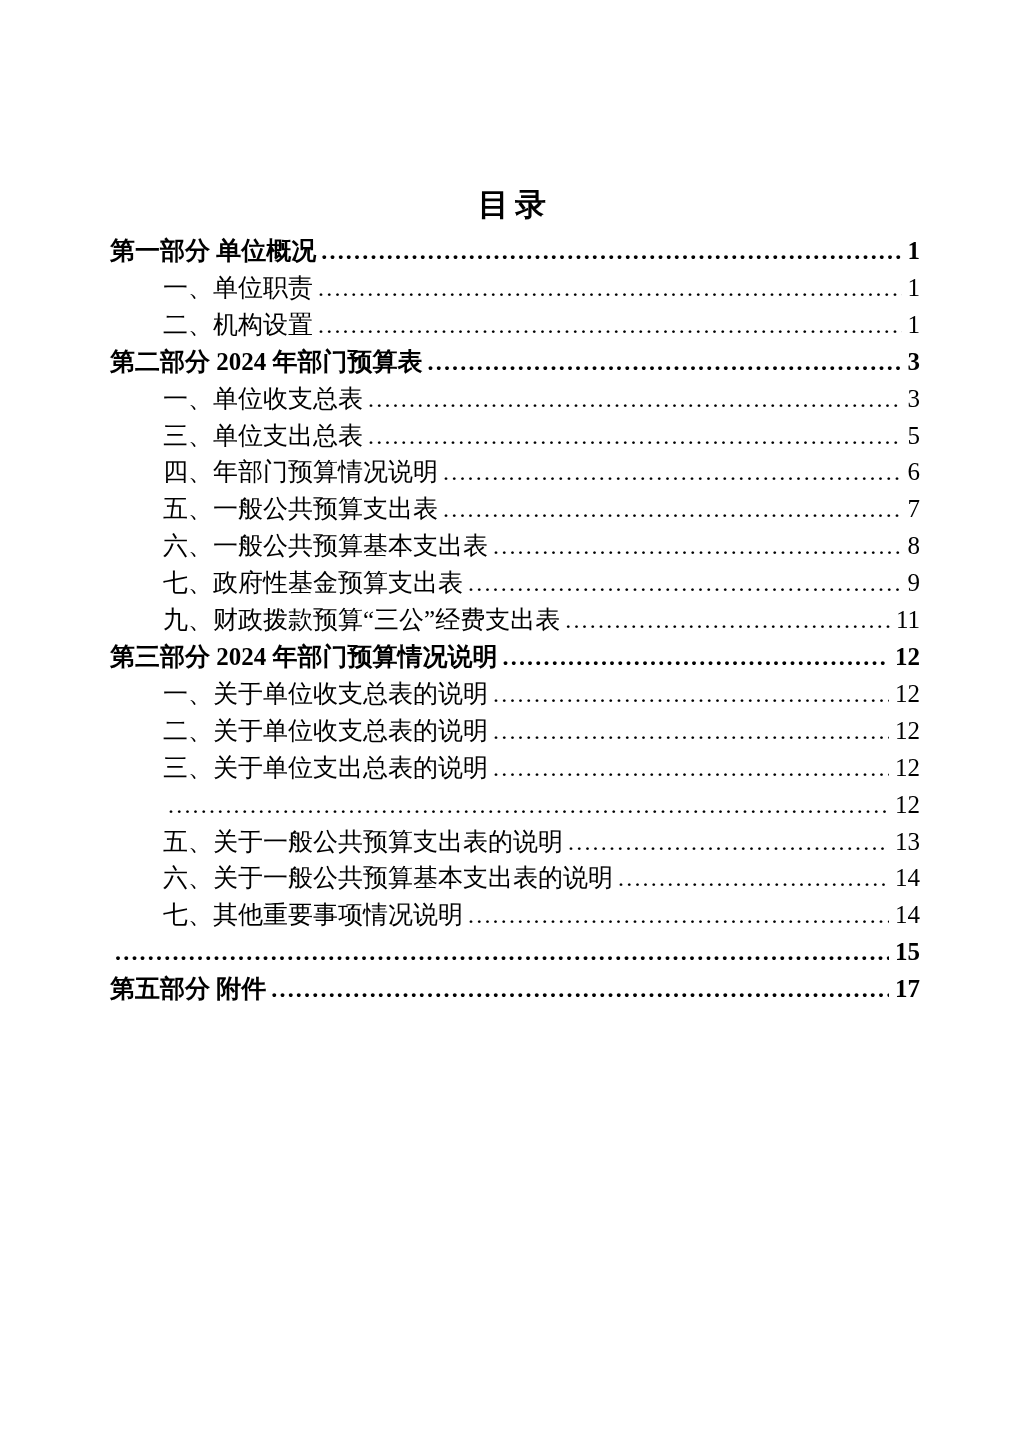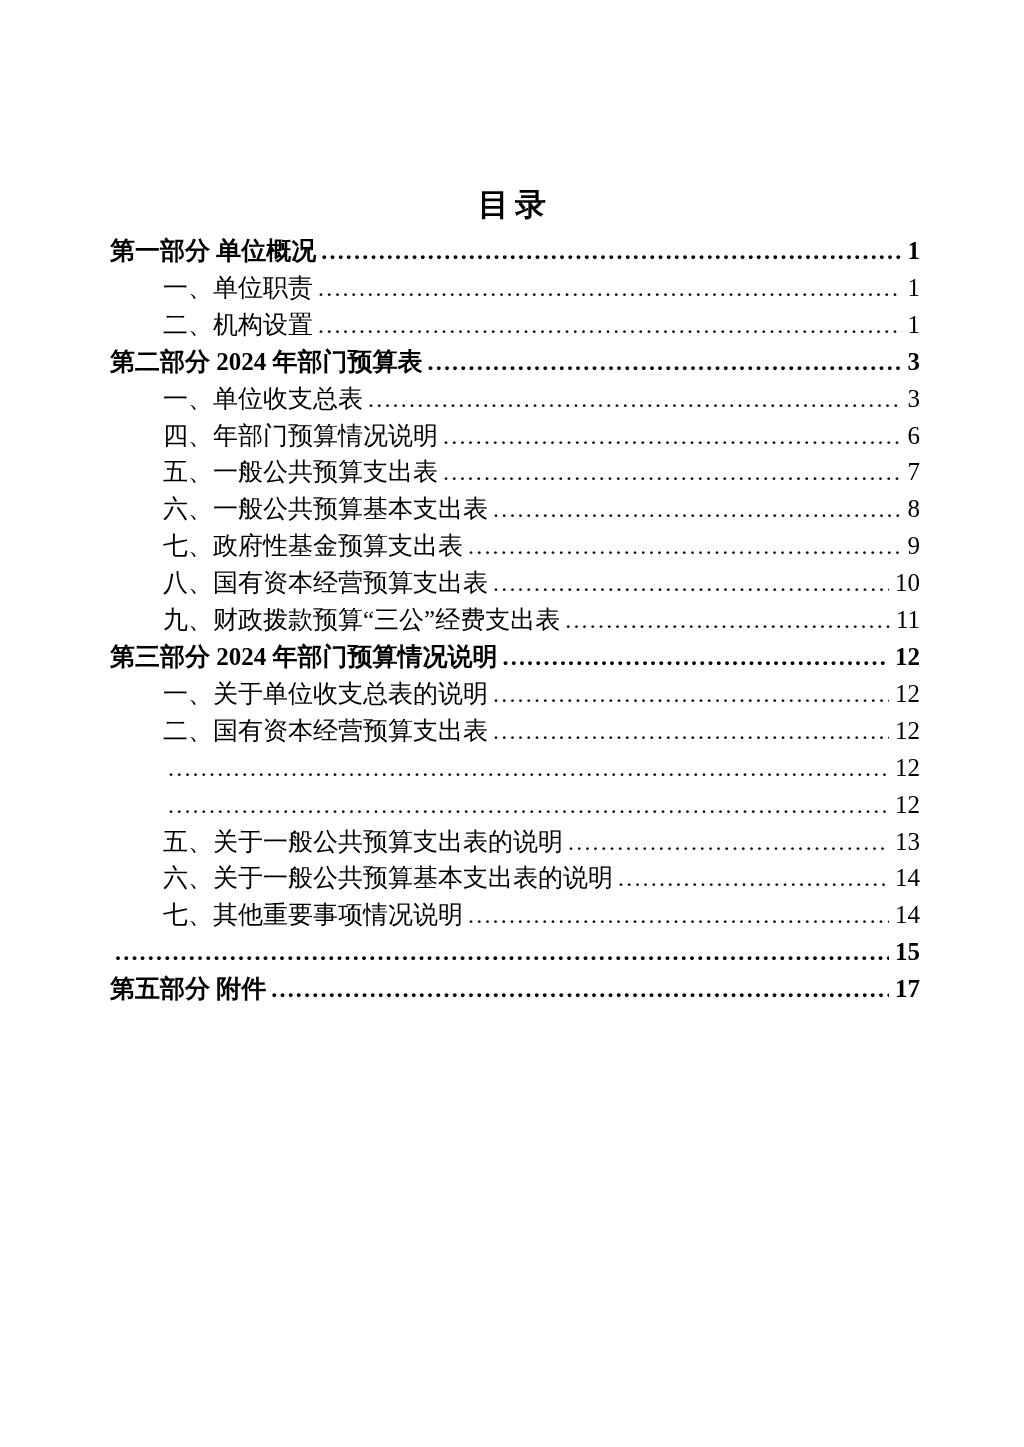--- a/index.html
+++ b/index.html
@@ -95,20 +95,25 @@
     <span class="entry-page">3</span>
   </div>
 
   <div class="toc-entry level-1">
     <span class="entry-label">一、单位收支总表</span>
     <span class="entry-dots"></span>
     <span class="entry-page">3</span>
   </div>
 
 
+  <div class="toc-entry level-1">
+    <span class="entry-label">三、单位支出总表</span>
+    <span class="entry-dots"></span>
+    <span class="entry-page">5</span>
+  </div>
 
   <div class="toc-entry level-1">
     <span class="entry-label">四、年部门预算情况说明</span>
     <span class="entry-dots"></span>
     <span class="entry-page">6</span>
   </div>
 
   <div class="toc-entry level-1">
     <span class="entry-label">五、一般公共预算支出表</span>
     <span class="entry-dots"></span>
@@ -120,51 +125,47 @@
     <span class="entry-dots"></span>
     <span class="entry-page">8</span>
   </div>
 
   <div class="toc-entry level-1">
     <span class="entry-label">七、政府性基金预算支出表</span>
     <span class="entry-dots"></span>
     <span class="entry-page">9</span>
   </div>
 
-  <div class="toc-entry level-1">
-    <span class="entry-label">八、国有资本经营预算支出表</span>
-    <span class="entry-dots"></span>
-    <span class="entry-page">10</span>
-  </div>
 
   <div class="toc-entry level-1">
     <span class="entry-label">九、财政拨款预算“三公”经费支出表</span>
     <span class="entry-dots"></span>
     <span class="entry-page">11</span>
   </div>
 
   <div class="toc-entry bold">
     <span class="entry-label">第三部分 2024 年部门预算情况说明</span>
     <span class="entry-dots"></span>
     <span class="entry-page">12</span>
   </div>
 
   <div class="toc-entry level-1">
     <span class="entry-label">一、关于单位收支总表的说明</span>
     <span class="entry-dots"></span>
     <span class="entry-page">12</span>
   </div>
 
   <div class="toc-entry level-1">
-    <span class="entry-label">二、国有资本经营预算支出表</span>
-    <span class="entry-dots"></span>
-    <span class="entry-page">12</span>
-  </div>
-
-  <div class="toc-entry level-1">
+    <span class="entry-label">二、关于单位收支总表的说明</span>
+    <span class="entry-dots"></span>
+    <span class="entry-page">12</span>
+  </div>
+
+  <div class="toc-entry level-1">
+    <span class="entry-label">三、关于单位支出总表的说明</span>
     <span class="entry-dots"></span>
     <span class="entry-page">12</span>
   </div>
 
   <div class="toc-entry level-1">
     <span class="entry-dots"></span>
     <span class="entry-page">12</span>
   </div>
 
   <div class="toc-entry level-1">

